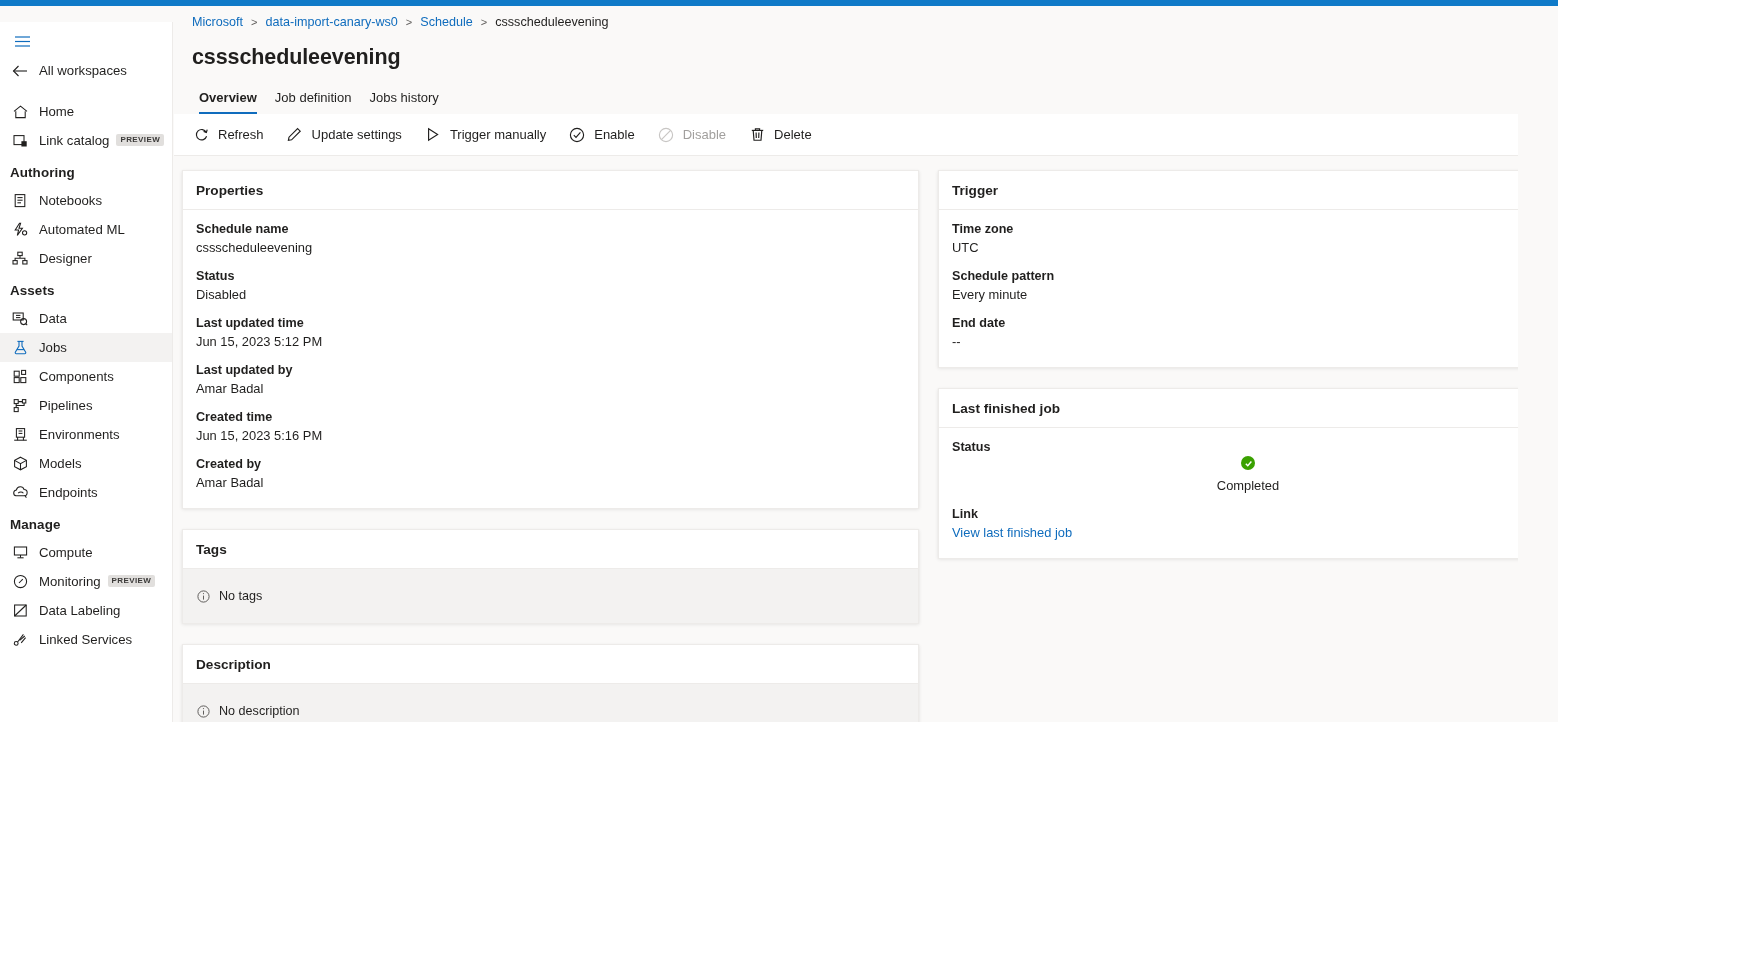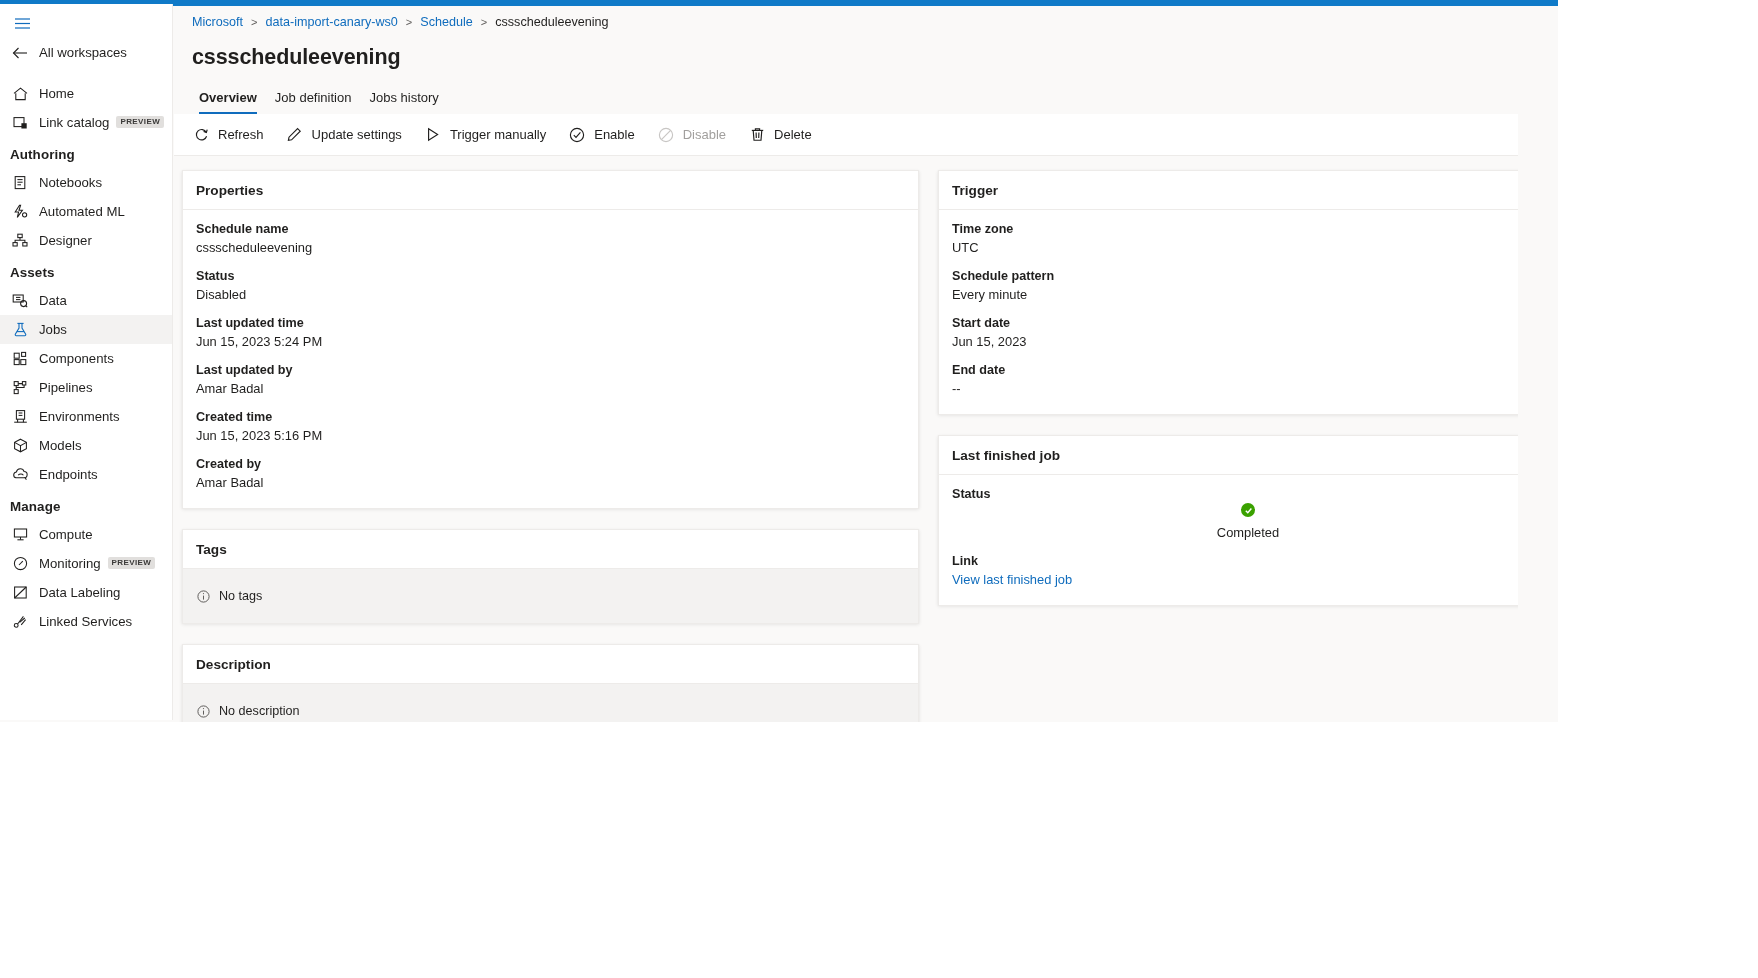--- a/index.html
+++ b/index.html
@@ -23,21 +23,21 @@
 
   
   .topbar {
     position: absolute; left: 0; top: 0;
     width: 1558px; height: 6px;
     background: #0f7ac8;
   }
 
   
   .sidebar {
-    position: absolute; left: 0; top: 4px;
+    position: absolute; left: 0; top: 22px;
     width: 173px; height: 716px;
     background: #ffffff;
     border-right: 1px solid #edebe9;
     padding-top: 4px;
   }
   .hamburger {
     width: 40px; height: 30px;
     display: flex; align-items: center; justify-content: center;
     cursor: pointer;
     margin-left: 2px;
@@ -558,21 +558,21 @@
               <div class="field-value">cssscheduleevening</div>
             </div>
 
             <div class="field">
               <div class="field-label">Status</div>
               <div class="field-value">Disabled</div>
             </div>
 
             <div class="field">
               <div class="field-label">Last updated time</div>
-              <div class="field-value">Jun 15, 2023 5:24 PM</div>
+              <div class="field-value">Jun 15, 2023 5:12 PM</div>
             </div>
 
             <div class="field">
               <div class="field-label">Last updated by</div>
               <div class="field-value">Amar Badal</div>
             </div>
 
             <div class="field">
               <div class="field-label">Created time</div>
               <div class="field-value">Jun 15, 2023 5:16 PM</div>
@@ -625,24 +625,20 @@
             <div class="field">
               <div class="field-label">Time zone</div>
               <div class="field-value">UTC</div>
             </div>
 
             <div class="field">
               <div class="field-label">Schedule pattern</div>
               <div class="field-value">Every minute</div>
             </div>
 
-            <div class="field">
-              <div class="field-label">Start date</div>
-              <div class="field-value">Jun 15, 2023</div>
-            </div>
 
             <div class="field">
               <div class="field-label">End date</div>
               <div class="field-value">--</div>
             </div>
 
           </div>
         </div>
 
         <div class="card">

